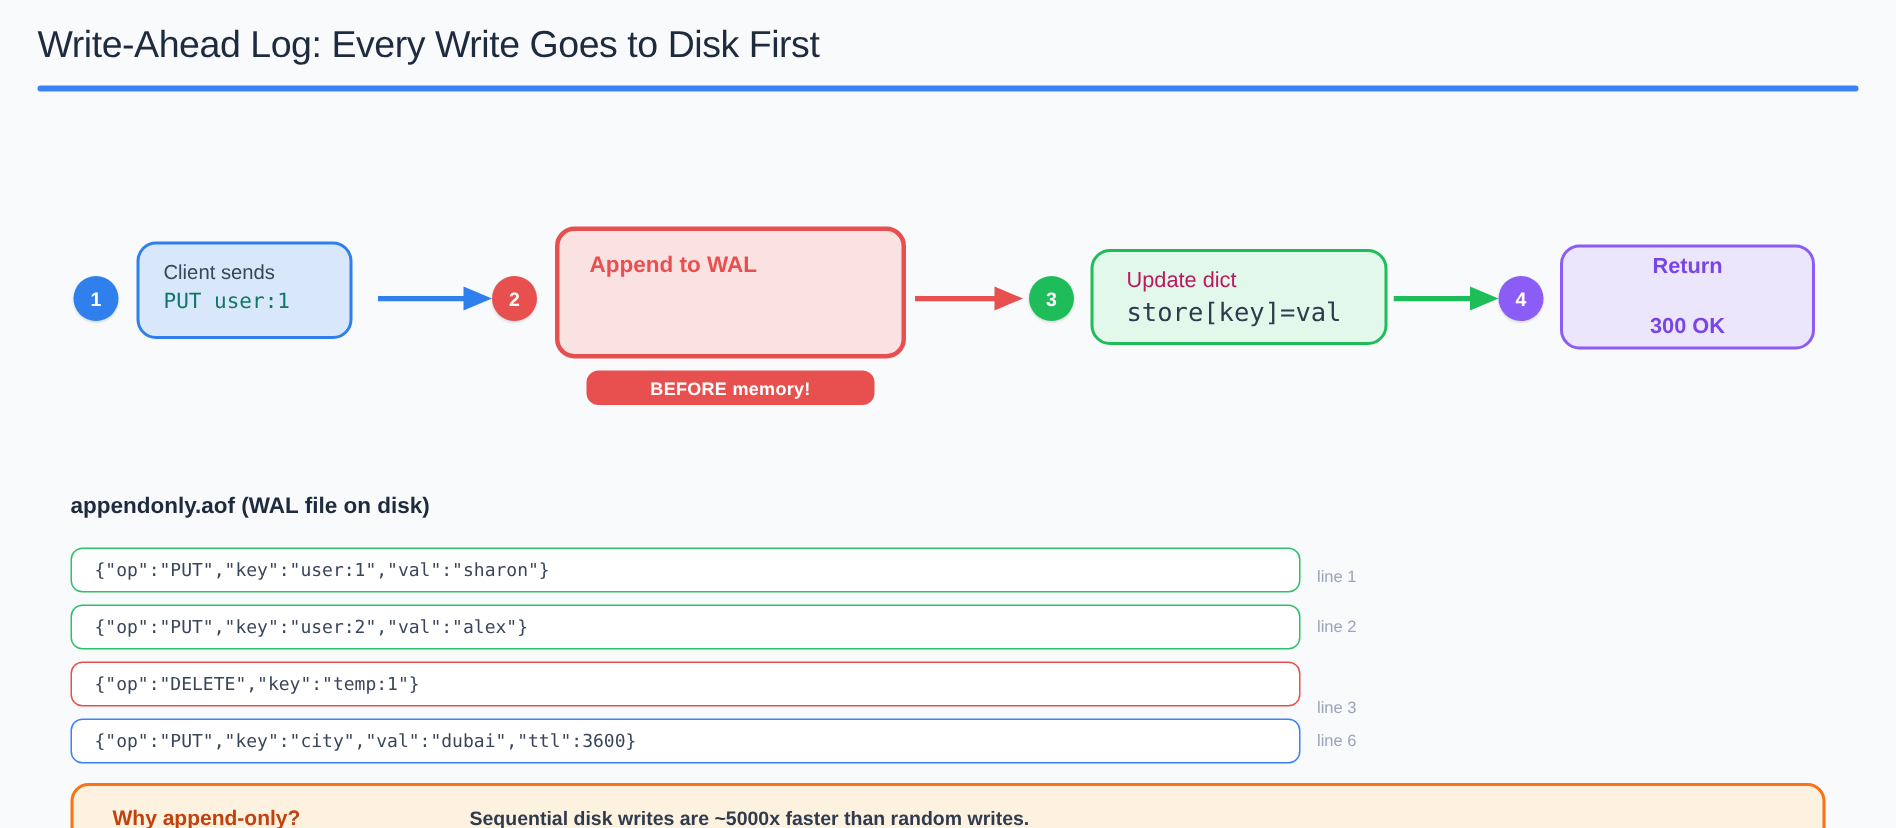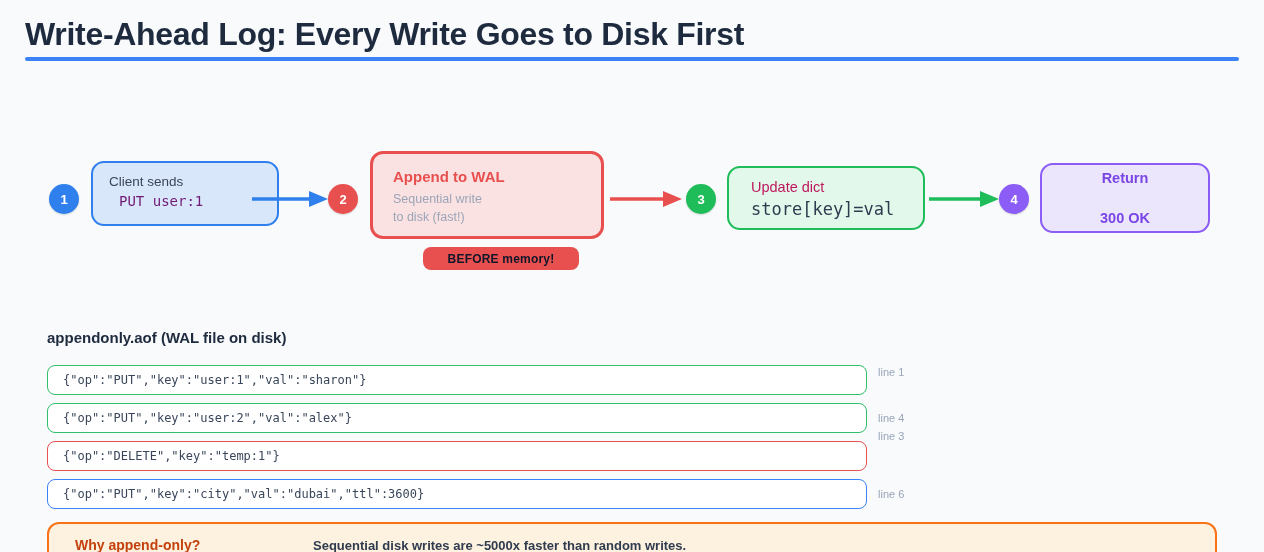--- a/index.html
+++ b/index.html
@@ -8,21 +8,21 @@
     background: #f8fafc;
     overflow: hidden;
     font-family: "Liberation Sans", sans-serif;
     position: relative;
   }
   .abs { position: absolute; }
 
   
   .page-title {
     left: 25px; top: 16px;
-    font-size: 32px; font-weight: 700;
+    font-size: 25px; font-weight: 400;
     color: #1e2a3e; letter-spacing: -0.3px;
   }
   .title-rule {
     left: 25px; top: 57px; width: 1214px; height: 4px;
     background: #3b82f6; border-radius: 2px;
   }
 
   
   .step-circle {
     width: 30px; height: 30px; border-radius: 50%;
@@ -31,40 +31,40 @@
     box-shadow: 0 1px 2px rgba(0,0,0,0.15);
   }
   .c-blue   { background: #2f80ed; }
   .c-red    { background: #e8504f; }
   .c-green  { background: #1fbd59; }
   .c-purple { background: #8b5cf6; }
 
   
   .flow-box { border-radius: 13px; }
   .box-client {
-    left: 91px; top: 161px; width: 188px; height: 65px;
+    left: 91px; top: 161px; width: 144px; height: 65px;
     background: #d9e7fa; border: 2px solid #2f80ed;
     padding: 11px 16px;
   }
   .box-client .box-line1 { color: #3a4657; font-size: 13.5px; }
-  .box-client .box-code  { color: #701a75; font-size: 14px; font-family: "DejaVu Sans Mono", monospace; margin-top: 4px; margin-left: 10px; }
+  .box-client .box-code  { color: #0f766e; font-size: 14px; font-family: "DejaVu Sans Mono", monospace; margin-top: 4px; }
 
   .box-wal {
     left: 370px; top: 151px; width: 234px; height: 88px;
     background: #fbe2e2; border: 3px solid #e8504f;
     padding: 14px 20px;
   }
   .box-wal .box-title { color: #e8504f; font-size: 15px; font-weight: 800; }
   .box-wal .box-sub   { color: #9aa5b8; font-size: 12.5px; margin-top: 5px; line-height: 1.45; }
 
   .badge-before {
-    left: 391px; top: 247px; width: 156px; height: 23px;
+    left: 391px; top: 247px; width: 192px; height: 23px;
     background: #e8504f; border-radius: 8px;
     display: flex; align-items: center; justify-content: center;
-    color: #0f172a; font-size: 12px; font-weight: 800; letter-spacing: 0.2px; margin-left: 32px;
+    color: #ffffff; font-size: 12px; font-weight: 800; letter-spacing: 0.2px;
   }
 
   .box-dict {
     left: 727px; top: 166px; width: 198px; height: 64px;
     background: #e2f8eb; border: 2.5px solid #1fbd59;
     padding: 11px 22px;
   }
   .box-dict .box-title { color: #be185d; font-size: 14.5px; font-weight: 400; }
   .box-dict .box-code  { color: #2f3b4e; font-size: 17px; font-family: "DejaVu Sans Mono", monospace; margin-top: 4px; }
 
@@ -125,24 +125,20 @@
 
 <svg class="abs arrow" style="left:252px; top:189px;" width="76" height="20" viewBox="0 0 76 20">
   <line x1="0" y1="10" x2="58" y2="10" stroke="#2f80ed" stroke-width="3.5"></line>
   <polygon points="57,2 76,10 57,18" fill="#2f80ed"></polygon>
 </svg>
 
 <div class="abs step-circle c-red" style="left:328px; top:184px;">2</div>
 
 <div class="abs flow-box box-wal">
   <div class="box-title">Append to WAL</div>
-  <div class="box-sub">
-    <div>Sequential write</div>
-    <div>to disk (fast!)</div>
-  </div>
 </div>
 
 <div class="abs badge-before">BEFORE memory!</div>
 
 <svg class="abs arrow" style="left:610px; top:189px;" width="72" height="20" viewBox="0 0 72 20">
   <line x1="0" y1="10" x2="54" y2="10" stroke="#e8504f" stroke-width="3.5"></line>
   <polygon points="53,2 72,10 53,18" fill="#e8504f"></polygon>
 </svg>
 
 <div class="abs step-circle c-green" style="left:686px; top:184px;">3</div>
@@ -162,31 +158,31 @@
 <div class="abs flow-box box-return">
   <div>Return</div>
   <div>300 OK</div>
 </div>
 
 <div class="abs wal-heading">appendonly.aof (WAL file on disk)</div>
 
 <div class="abs wal-row row-green" style="top:365px;">
   <span>{"op":"PUT","key":"user:1","val":"sharon"}</span>
 </div>
-<div class="abs wal-label" style="top:357px;">line 1</div>
+<div class="abs wal-label" style="top:370px;">line 1</div>
 
 <div class="abs wal-row row-green" style="top:403px;">
   <span>{"op":"PUT","key":"user:2","val":"alex"}</span>
 </div>
-<div class="abs wal-label" style="top:403px;">line 4</div>
+<div class="abs wal-label" style="top:403px;">line 2</div>
 
 <div class="abs wal-row row-red" style="top:441px;">
   <span>{"op":"DELETE","key":"temp:1"}</span>
 </div>
-<div class="abs wal-label" style="top:421px;">line 3</div>
+<div class="abs wal-label" style="top:457px;">line 3</div>
 
 <div class="abs wal-row row-blue" style="top:479px;">
   <span>{"op":"PUT","key":"city","val":"dubai","ttl":3600}</span>
 </div>
 <div class="abs wal-label" style="top:479px;">line 6</div>
 
 <div class="abs callout">
   <div class="callout-title">Why append-only?</div>
   <div class="callout-text">Sequential disk writes are ~5000x faster than random writes.</div>
 </div>

